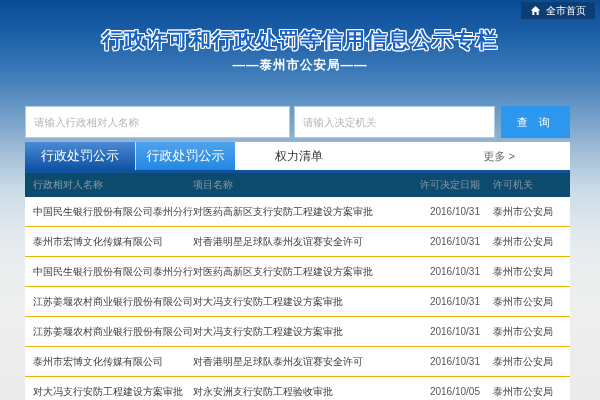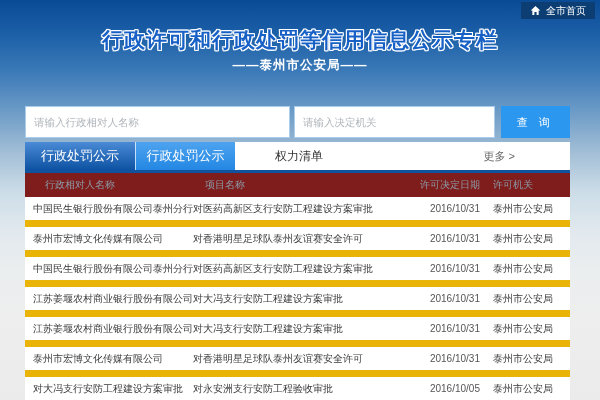--- a/index.html
+++ b/index.html
@@ -51,22 +51,22 @@
     background:#fff;border-bottom:3px solid #10529e;
     display:flex;align-items:stretch;box-sizing:content-box;
   }
   .tab{color:#fff;font-size:13px;line-height:28px;text-align:center;cursor:pointer;}
   .tab-license{width:110px;background:linear-gradient(180deg,#4a8ad6,#0d52a2);}
   .tab-penalty{width:100px;background:linear-gradient(180deg,#4da3ef,#2387e3);border-left:1px solid rgba(255,255,255,.7);box-sizing:border-box;}
   .tab-power{color:#333;font-size:12px;line-height:28px;margin-left:40px;cursor:pointer;}
   .more-link{margin-left:auto;margin-right:55px;font-size:11px;color:#666;line-height:28px;cursor:pointer;}
   
   .table{position:absolute;top:173px;left:25px;width:545px;background:#fff;}
-  .thead{display:flex;align-items:center;height:24px;background:#7f1d1d;color:#8b9aa6;font-size:10px;padding-left:20px;box-sizing:border-box;}
-  .trow{display:flex;align-items:center;height:30px;background:#fff;border-bottom:7px solid #eab308;font-size:10px;color:#3a3a3a;padding-left:8px;box-sizing:border-box;cursor:pointer;}
+  .thead{display:flex;align-items:center;height:24px;background:#0c4a6e;color:#8b9aa6;font-size:10px;padding-left:8px;box-sizing:border-box;}
+  .trow{display:flex;align-items:center;height:30px;background:#fff;border-bottom:1px solid #eab308;font-size:10px;color:#3a3a3a;padding-left:8px;box-sizing:border-box;cursor:pointer;}
   .c1{flex:0 0 160px;white-space:nowrap;overflow:hidden;}
   .c2{flex:1 1 auto;white-space:nowrap;overflow:hidden;}
   .c3{flex:0 0 64px;text-align:right;white-space:nowrap;color:#555;}
   .c4{flex:0 0 90px;padding-left:13px;white-space:nowrap;box-sizing:border-box;}
   .thead .c3{color:#8b9aa6;}
 </style>
 </head>
 <body>
 
 <div class="screen">

